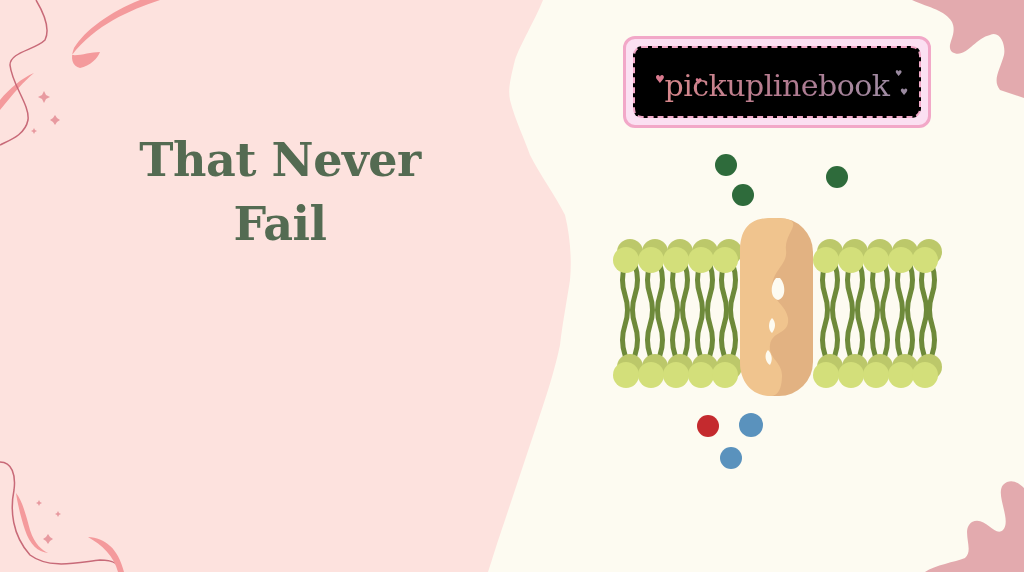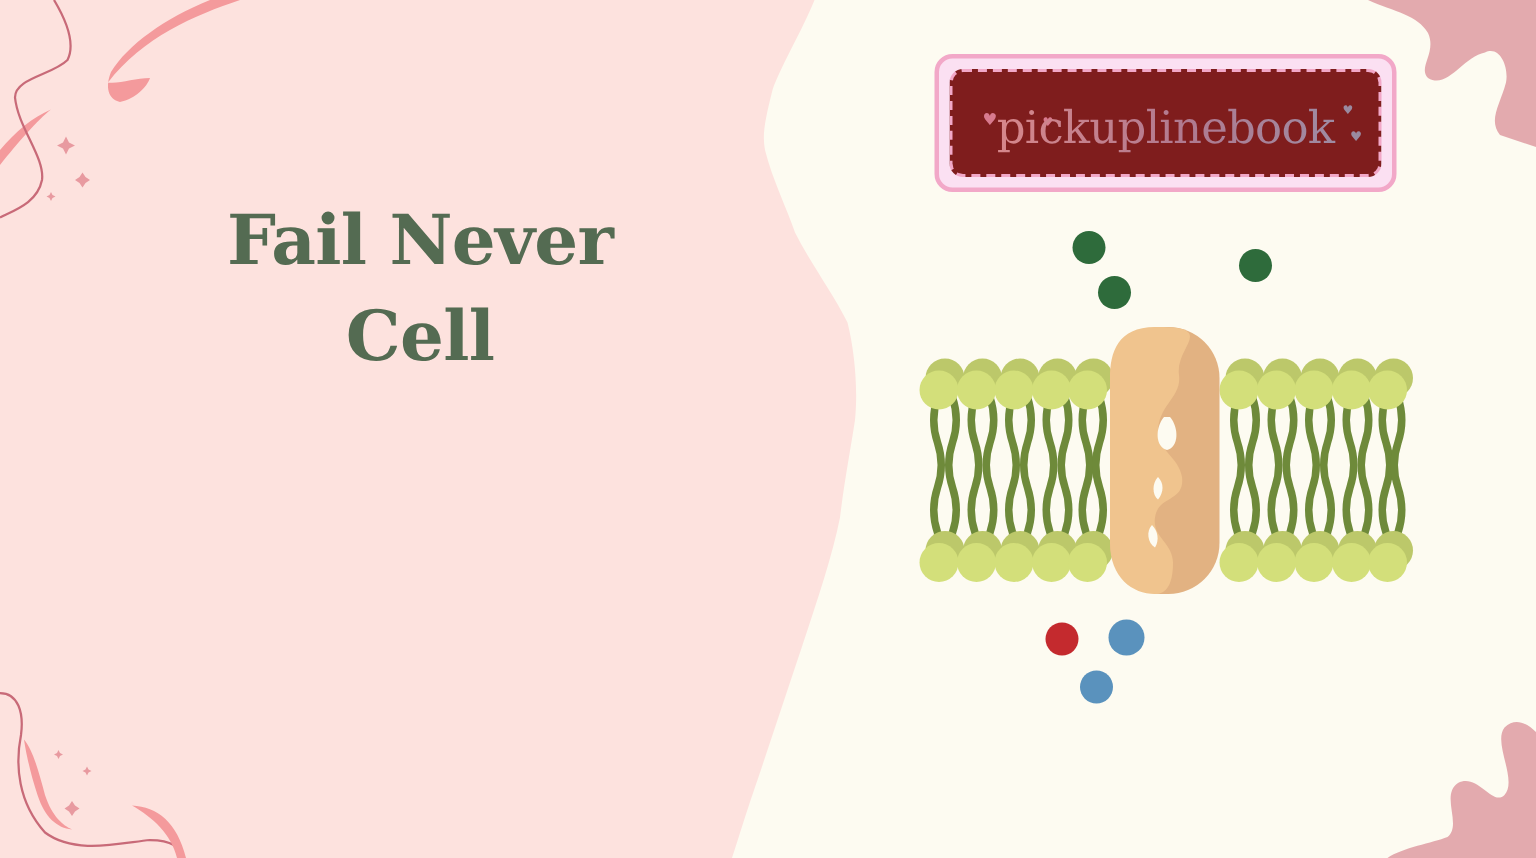--- a/index.html
+++ b/index.html
@@ -4,21 +4,21 @@
 <style>
   html,body{margin:0;padding:0;}
   body{width:1024px;height:572px;overflow:hidden;background:#fdfbf1;position:relative;font-family:"DejaVu Serif",serif;}
   .bg-svg{position:absolute;left:0;top:0;width:1024px;height:572px;}
   .title{position:absolute;left:70px;top:128px;width:420px;text-align:center;color:#546b52;
     font-family:"DejaVu Serif",serif;font-weight:bold;font-size:46px;line-height:64px;letter-spacing:-0.5px;}
   .title span{display:block;}
   .logo{position:absolute;left:623px;top:36px;width:308px;height:92px;box-sizing:border-box;
     border:3px solid #f2a8c8;border-radius:12px;background:#fbe0f2;}
   .logo-inner{position:absolute;left:7px;top:7px;right:7px;bottom:7px;border:2px dashed #f2a8c8;border-radius:9px;
-    background:#7f1d1d;}
+    background:#000000;}
   .logo-text{position:absolute;left:0;right:0;top:20px;text-align:center;font-family:"DejaVu Serif",serif;
     font-size:30px;letter-spacing:-0.5px;background:linear-gradient(90deg,#e08a8a,#b07a90 55%,#9a90a8);
     -webkit-background-clip:text;background-clip:text;color:transparent;}
   .heart{position:absolute;color:#d87a8e;font-size:11px;line-height:1;}
 </style>
 </head>
 <body>
 
 <svg class="bg-svg" viewBox="0 0 1024 572" xmlns="http://www.w3.org/2000/svg">
 
@@ -138,22 +138,22 @@
       <path d="M768,350 C764,354 765,362 770,365 C773,360 772,354 768,350 Z" fill="#fdfbf1"></path>
     </g>
 
     <circle cx="708" cy="426" r="11" fill="#c42a2e"></circle>
     <circle cx="751" cy="425" r="12" fill="#5a92bd"></circle>
     <circle cx="731" cy="458" r="11" fill="#5a92bd"></circle>
   </g>
 </svg>
 
 <div class="title">
-  <span>Fail Never</span>
-  <span>Cell</span>
+  <span>That Never</span>
+  <span>Fail</span>
 </div>
 
 <div class="logo">
   <div class="logo-inner">
     <span class="heart" style="left:20px;top:26px;">♥</span>
     <span class="heart" style="left:60px;top:30px;font-size:8px;">♥</span>
     <span class="heart" style="left:265px;top:40px;font-size:9px;color:#9a8aa0;">♥</span>
     <span class="heart" style="left:260px;top:22px;font-size:8px;color:#9a8aa0;">♥</span>
     <div class="logo-text">pickuplinebook</div>
   </div>

